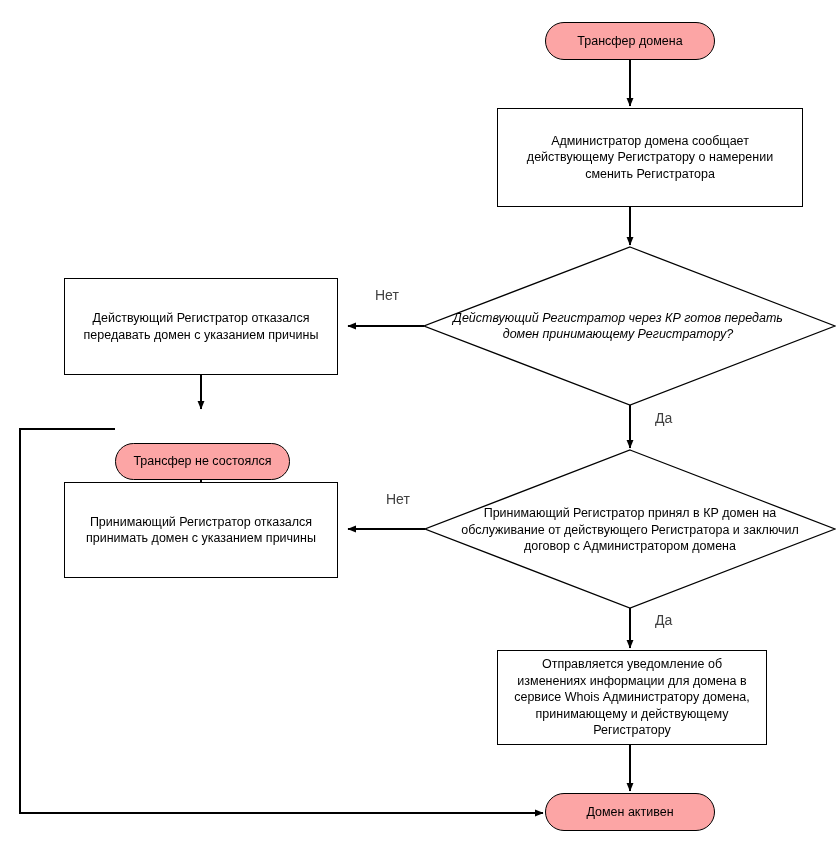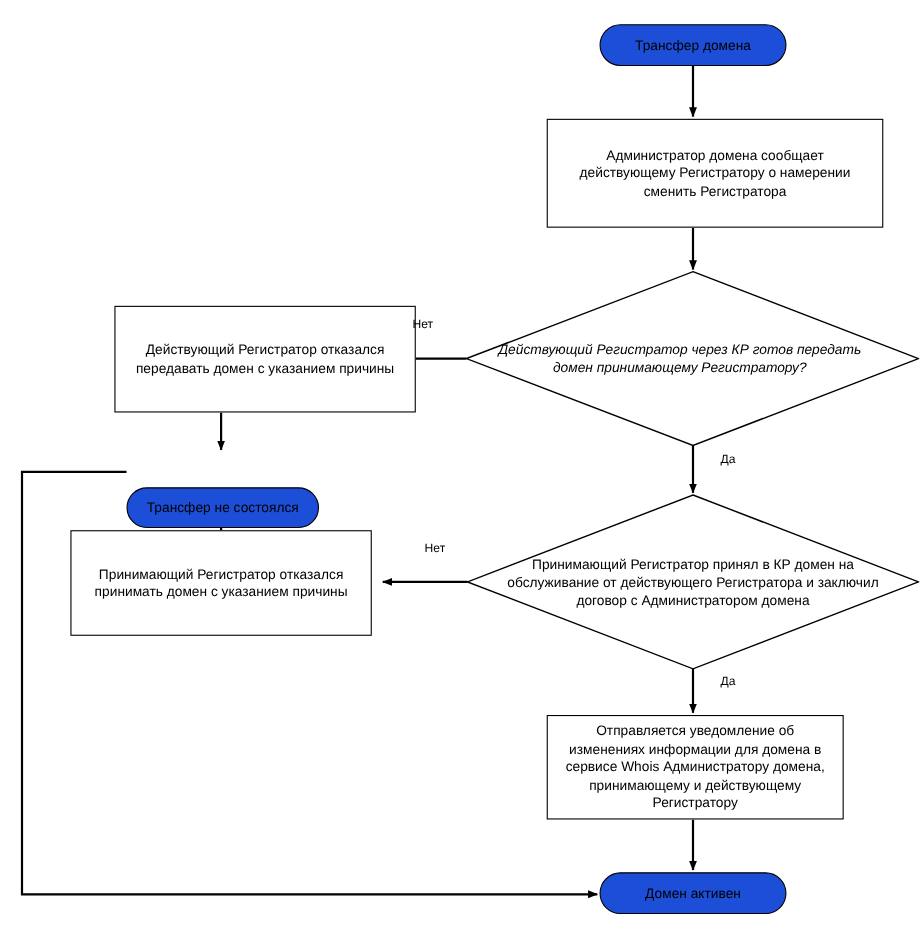--- a/index.html
+++ b/index.html
@@ -32,40 +32,40 @@
     justify-content: center;
     text-align: center;
     color: #000000;
     font-size: 12.5px;
     line-height: 16.5px;
     z-index: 3;
   }
   .node-terminator {
     border: 1.3px solid #000000;
     border-radius: 999px;
-    background: #1d4ed8;
+    background: #fca5a5;
   }
   .node-process {
     border: 1.3px solid #000000;
     background: #ffffff;
   }
   .node-decision {
     background: transparent;
     border: none;
     pointer-events: none;
   }
   .node-decision .decision-label {
     position: relative;
     z-index: 4;
     pointer-events: auto;
   }
   .edge-label {
     position: absolute;
-    color: #000000;
-    font-size: 11px;
+    color: #404040;
+    font-size: 14px;
     line-height: 14px;
     white-space: nowrap;
     z-index: 3;
   }
 </style>
 </head>
 <body>
 
 <div id="flowchart-canvas">
 
@@ -105,21 +105,21 @@
   </div>
 
   <div class="node node-process" style="left:497px; top:108px; width:306px; height:99px; padding:0 10px;">
     <span>Администратор домена сообщает действующему Регистратору о намерении сменить Регистратора</span>
   </div>
 
   <div class="node node-decision" style="left:448px; top:296px; width:340px; height:60px;font-style:italic;">
     <span class="decision-label">Действующий Регистратор через КР готов передать домен принимающему Регистратору?</span>
   </div>
 
-  <div class="node node-process" style="left:64px; top:278px; width:274px; height:97px; padding:0 8px;margin-left:40px;">
+  <div class="node node-process" style="left:64px; top:278px; width:274px; height:97px; padding:0 8px;">
     <span>Действующий Регистратор отказался передавать домен с указанием причины</span>
   </div>
 
   <div class="node node-terminator" style="left:115px; top:411px; width:175px; height:37px;margin-top:32px;">
     <span>Трансфер не состоялся</span>
   </div>
 
   <div class="node node-process" style="left:64px; top:482px; width:274px; height:96px; padding:12px 8px;">
     <span>Принимающий Регистратор отказался принимать домен с указанием причины</span>
   </div>

